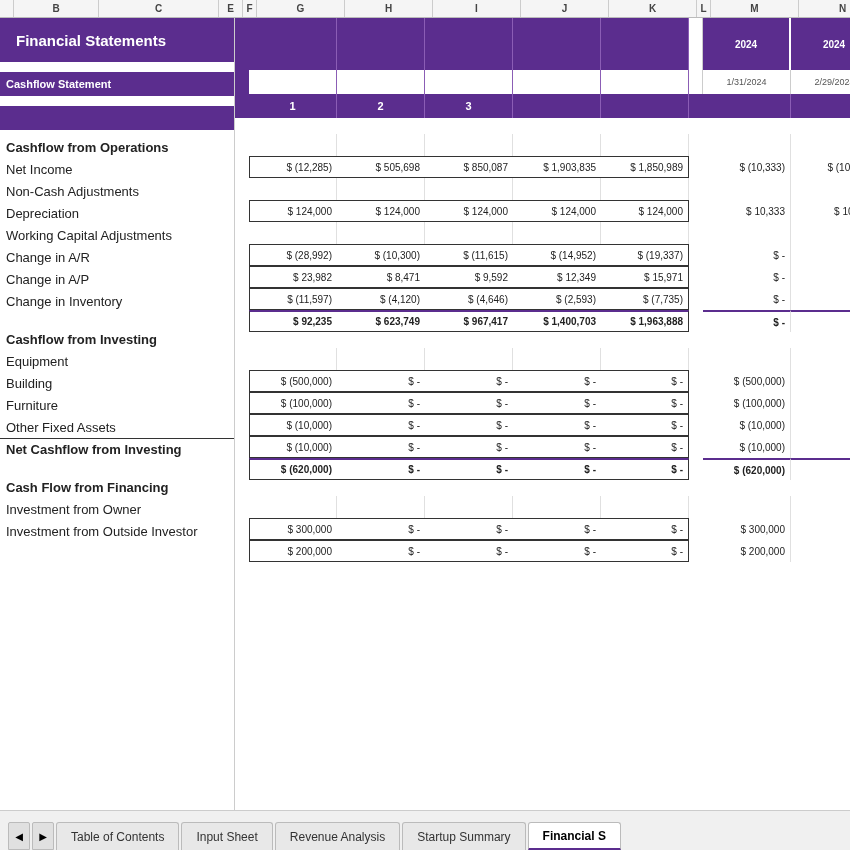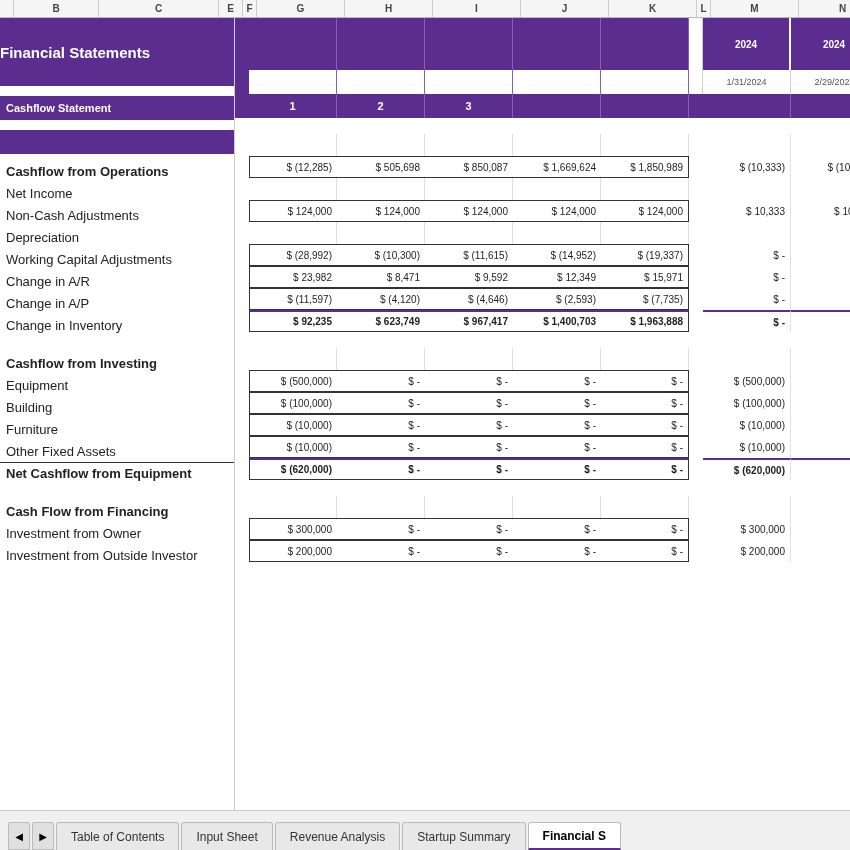--- a/index.html
+++ b/index.html
@@ -111,21 +111,21 @@
       height: 22px;
       display: flex;
       align-items: center;
       padding: 0 6px 0 6px;
       font-size: 13px;
       color: #222;
       flex-shrink: 0;
       white-space: nowrap;
     }
     .lbl-row.bold { font-weight: bold; }
-    .lbl-row.title { height: 68px; font-size: 15px; font-weight: bold; color: #fff; background: #5b2d8e; padding: 0 0; }
+    .lbl-row.title { height: 44px; font-size: 15px; font-weight: bold; color: #fff; background: #5b2d8e; padding: 0 16px; }
     .lbl-row.sec-hdr { height: 24px; background: #5b2d8e; color: #fff; font-weight: bold; font-size: 11px; }
     .lbl-row.spacer { height: 10px; }
     .lbl-row.spacer2 { height: 6px; }
     .lbl-row.annual-hdr { height: 24px; background: #5b2d8e; color: #fff; font-weight: bold; font-size: 11px; display: flex; align-items: center; padding: 0 6px; }
     .lbl-row.net { font-weight: bold; border-top: 1.5px solid #333; }
 
     
     .scrollable-data {
       flex: 1;
       overflow-x: auto;
@@ -233,21 +233,21 @@
       <div class="lbl-row">Change in Inventory</div>
 
       <div class="lbl-row spacer"></div>
       <div class="lbl-row spacer2"></div>
 
       <div class="lbl-row bold">Cashflow from Investing</div>
       <div class="lbl-row">Equipment</div>
       <div class="lbl-row">Building</div>
       <div class="lbl-row">Furniture</div>
       <div class="lbl-row">Other Fixed Assets</div>
-      <div class="lbl-row net bold">Net Cashflow from Equipment</div>
+      <div class="lbl-row net bold">Net Cashflow from Investing</div>
 
       <div class="lbl-row spacer"></div>
       <div class="lbl-row spacer2"></div>
 
       <div class="lbl-row bold">Cash Flow from Financing</div>
       <div class="lbl-row">Investment from Owner</div>
       <div class="lbl-row">Investment from Outside Investor</div>
     </div>
 
     <div class="scrollable-data">
@@ -309,21 +309,21 @@
           <div class="dc"></div>
           <div class="dc"></div>
 
         </div>
 
         <div class="d-row" style="height:22px; position:relative;">
           <div class="dc" style="width:14px; border:none;"></div>
           <div class="dc" style="border:1.5px solid #333; border-right: none;">$ (12,285)</div>
           <div class="dc" style="border-top:1.5px solid #333; border-bottom:1.5px solid #333; border-right:none;">$ 505,698</div>
           <div class="dc" style="border-top:1.5px solid #333; border-bottom:1.5px solid #333; border-right:none;">$ 850,087</div>
-          <div class="dc" style="border-top:1.5px solid #333; border-bottom:1.5px solid #333; border-right:none;">$ 1,669,624</div>
+          <div class="dc" style="border-top:1.5px solid #333; border-bottom:1.5px solid #333; border-right:none;">$ 1,903,835</div>
           <div class="dc" style="border:1.5px solid #333; border-left:none;">$ 1,850,989</div>
           <div class="dc" style="width:14px; border:none;"></div>
           <div class="dc">$ (10,333)</div>
           <div class="dc">$ (10,333)</div>
 
         </div>
 
         <div class="d-row" style="height:22px;">
           <div class="dc" style="width:14px; border:none;"></div>
           <div class="dc"></div>

